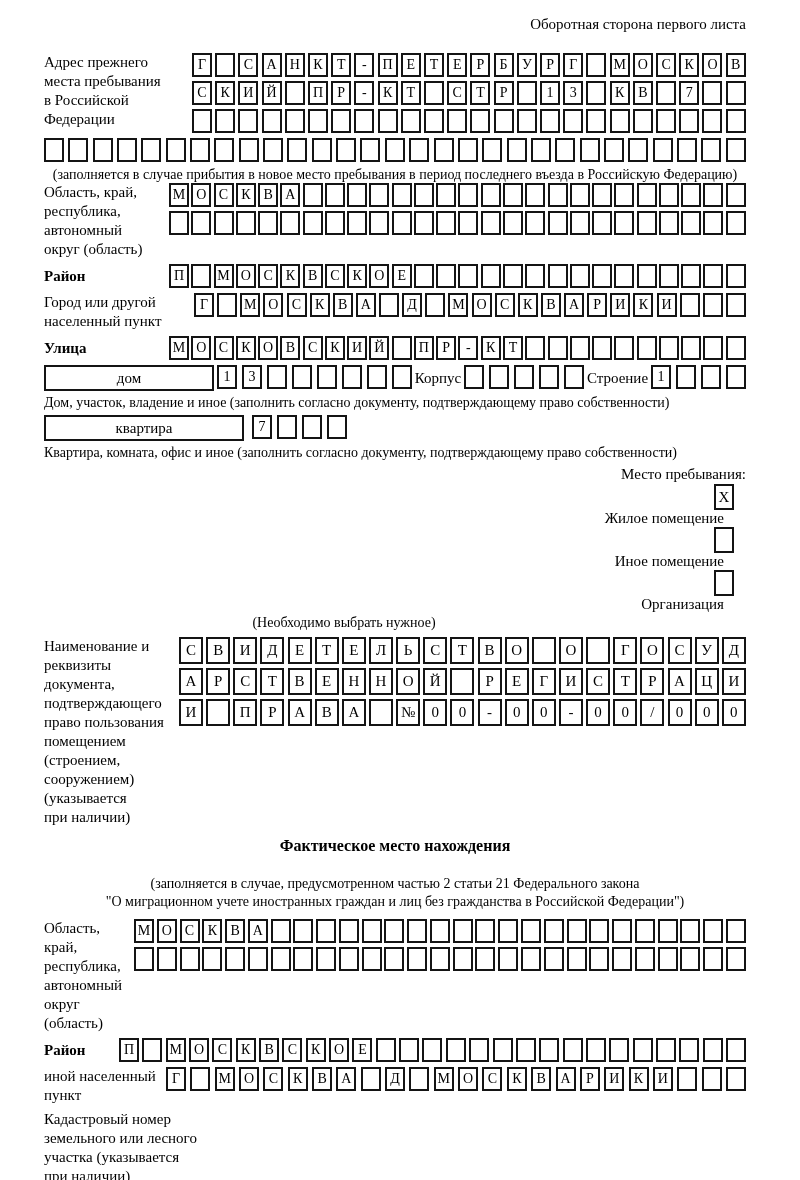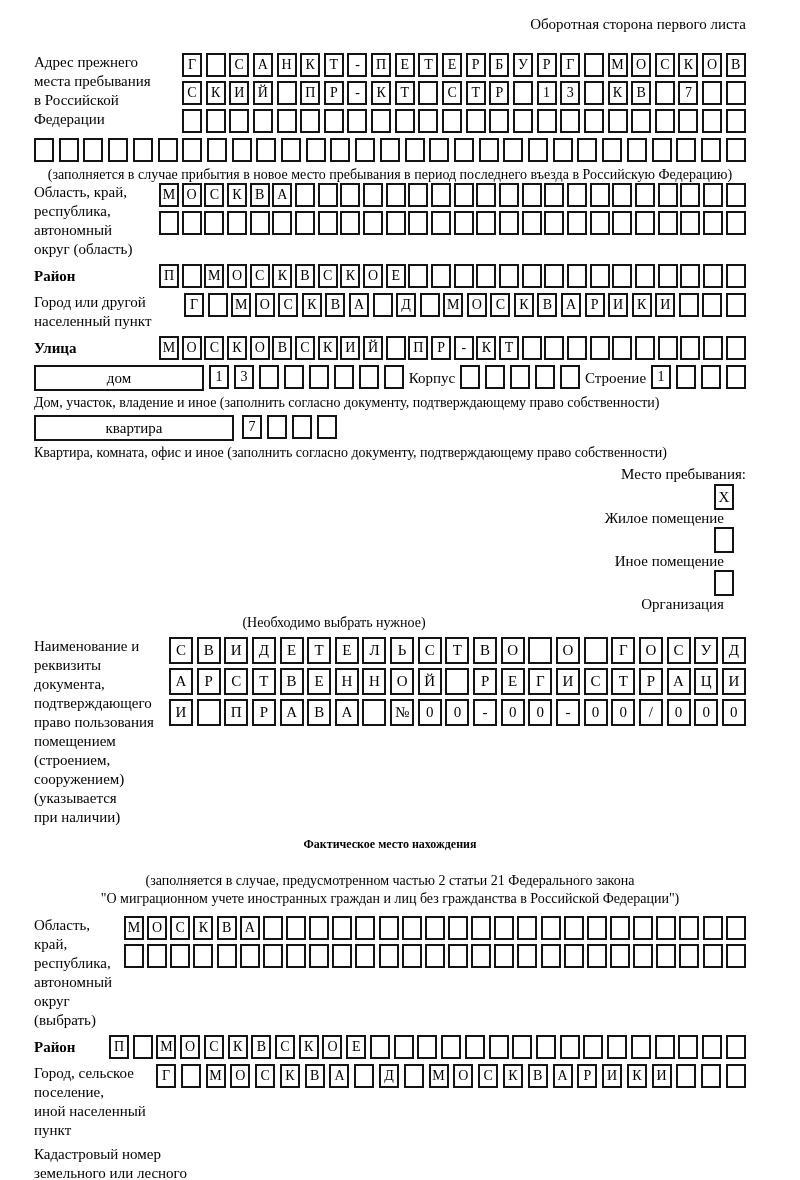--- a/index.html
+++ b/index.html
@@ -1,18 +1,18 @@
 <!DOCTYPE html>
 <html><head>
 <meta charset="utf-8">
 <style>
   * { margin:0; padding:0; box-sizing:border-box; }
   html,body { width:800px; height:1180px; background:#fff; color:#000;
               font-family:"Liberation Serif", serif; overflow:hidden; }
-  .page { width:776px; height:1180px; padding:16px 30px 0 34px; }
+  .page { width:776px; height:1180px; padding:16px 30px 0 44px; }
 
   .header-note { text-align:right; font-size:15px; margin-bottom:20px; }
 
   
   .frow { display:flex; align-items:flex-start; margin-bottom:5px; }
   .flabel { font-size:15px; line-height:19px; flex-shrink:0; }
   .flabel.single { line-height:24px;font-weight:bold; }
   .rows { flex:1; min-width:0; }
   .rows .cells + .cells { margin-top:4px; }
   .cells { display:flex; justify-content:space-between; flex:1; }
@@ -41,21 +41,21 @@
   
   .stay-row { display:flex; align-items:flex-end; margin:4px 0 2px;flex-direction:column; }
   .cb { width:20px; height:26px; border:2px solid #141414; text-align:center;
         font-size:15px; line-height:22px; flex-shrink:0; }
   .stay-row .flabel { font-size:15px; }
   .stay-row .cb { margin:0 12px 0 10px; }
   .stay-row .opt { font-size:15px; margin-right:22px; }
   .stay-caption { width:600px; text-align:center; font-size:14px; margin-bottom:6px; }
 
   
-  .fact-title { text-align:center; font-weight:bold; font-size:12px; margin:10px 0 20px; }
+  .fact-title { text-align:center; font-weight:bold; font-size:16px; margin:10px 0 20px; }
   .fact-caption { text-align:center; font-size:14px; line-height:18px; }
   .fact-caption-wrap { margin-bottom:8px;margin-top:6px; }
 
   
   .stamp-wrap { margin-left:360px; margin-top:4px; width:380px; }
   .stamp-box { width:360px; height:176px; border:2px solid #141414; }
 </style>
 </head>
 <body>
 
@@ -489,21 +489,21 @@
         <div>(заполняется в случае, предусмотренном частью 2 статьи 21 Федерального закона</div>
         <div>"О миграционном учете иностранных граждан и лиц без гражданства в Российской Федерации")</div>
       </div>
   </div>
 
   <div class="frow">
     <div class="flabel w90">
         <div>Область, край,</div>
         <div>республика,</div>
         <div>автономный округ</div>
-        <div>(выбрать)</div>
+        <div>(область)</div>
       </div>
     <div class="rows">
       <div class="cells">
           <span class="cell">М</span>
           <span class="cell">О</span>
           <span class="cell">С</span>
           <span class="cell">К</span>
           <span class="cell">В</span>
           <span class="cell">А</span>
           <span class="cell"></span>
@@ -588,21 +588,20 @@
         <span class="cell"></span>
         <span class="cell"></span>
         <span class="cell"></span>
         <span class="cell"></span>
         <span class="cell"></span>
       </div>
   </div>
 
   <div class="frow">
     <div class="flabel w122">
-        <div>Город, сельское поселение,</div>
         <div>иной населенный пункт</div>
       </div>
     <div class="cells">
         <span class="cell">Г</span>
         <span class="cell"></span>
         <span class="cell">М</span>
         <span class="cell">О</span>
         <span class="cell">С</span>
         <span class="cell">К</span>
         <span class="cell">В</span>

